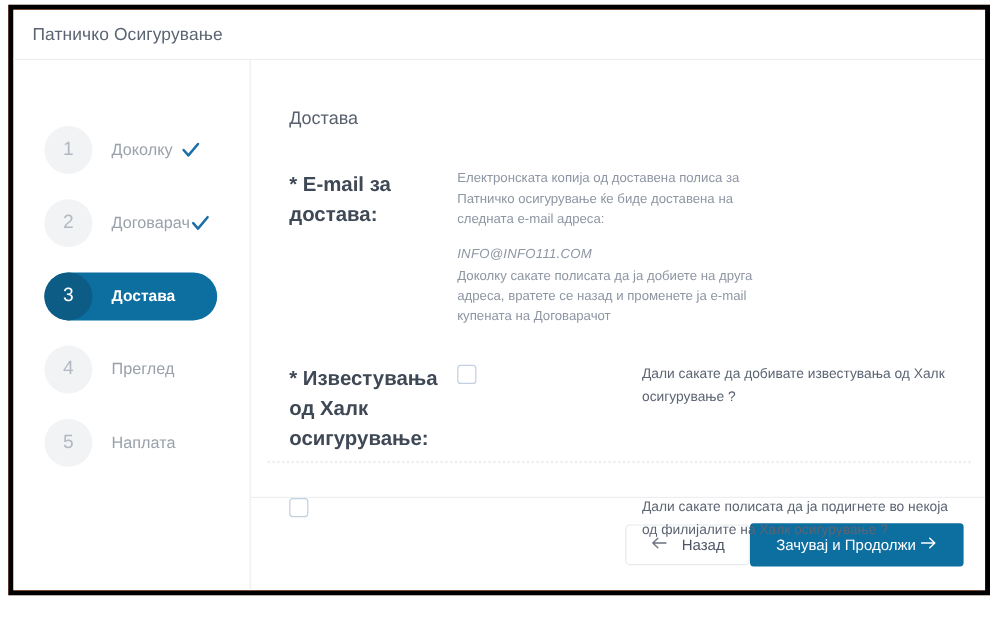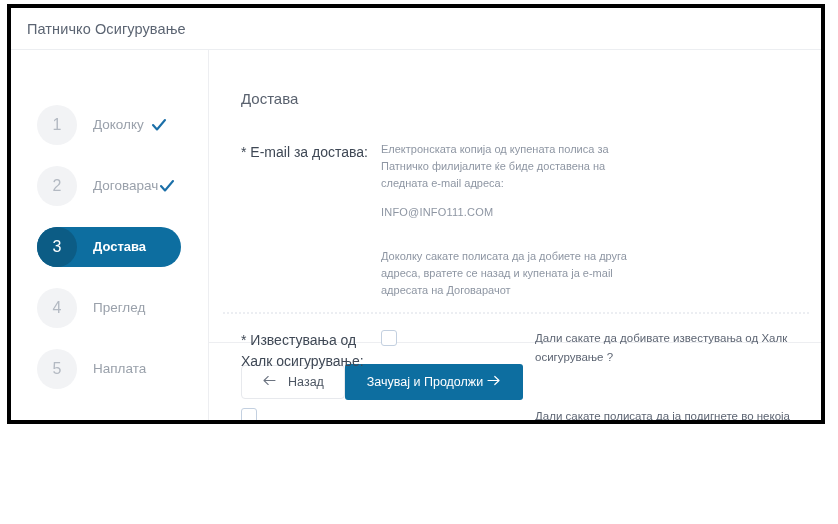--- a/index.html
+++ b/index.html
@@ -8,21 +8,21 @@
     width: 838px; height: 524px;
     background: #ffffff;
     font-family: "Liberation Sans", sans-serif;
     overflow: hidden;
   }
 
   
   .frame {
     position: absolute;
     left: 7px; top: 4px;
-    width: 818px; height: 420px;
+    width: 818px; height: 492px;
     border: 4px solid #000000;
     background: #c2410c;
     overflow: hidden;
   }
   .frame-inner {
     position: absolute;
     inset: 0;
     background: #ffffff;
     display: flex;
     flex-direction: column;
@@ -135,41 +135,42 @@
     font-weight: normal;
   }
 
   .field-row {
     display: flex;
     align-items: flex-start;
     margin-bottom: 30px;
   }
   .field-label {
     flex: 0 0 140px;
-    font-size: 14px;
+    font-size: 17px;
     color: #3f4855;
-    font-weight: normal;
+    font-weight: bold;
     line-height: 1.45;
     padding-top: 1px;
   }
   .field-body {
     flex: 1 1 auto;
     min-width: 0;
   }
   .help-text {
     font-size: 11px;
     color: #8e96a3;
     line-height: 1.55;
     margin: 0 0 12px 0;
     max-width: 268px;
   }
   .help-text.email {
     color: #8e96a3;
     letter-spacing: .2px;
-    margin-bottom: 27px;
+    margin-bottom: 1px;
+    font-style: italic;
   }
   .help-text:last-child { margin-bottom: 0; }
 
   
   .check-row {
     display: flex;
     align-items: flex-start;
     justify-content: space-between;
   }
   .checkbox {
@@ -194,21 +195,21 @@
     bottom: 28px;
     border-top: 2px dotted #eceef2;
   }
 
   
   .footer {
     flex: 0 0 78px;
     border-top: 1px solid #edeef1;
     display: flex;
     align-items: center;
-    justify-content: flex-start;
+    justify-content: flex-end;
     padding: 0 18px 0 32px;
   }
   .btn-back {
     min-width: 104px;
     height: 34px;
     border: 1px solid #e7e9ed;
     border-radius: 4px;
     background: #ffffff;
     color: #4d5663;
     font-size: 12.5px;
@@ -296,23 +297,23 @@
     </div>
 
     <div class="content">
       <div class="content-scroll">
 
         <h2 class="section-title">Достава</h2>
 
         <div class="field-row">
           <div class="field-label">* E-mail за достава:</div>
           <div class="field-body">
-            <p class="help-text">Електронската копија од купената полиса за Патничко филијалите ќе биде доставена на следната e-mail адреса:</p>
+            <p class="help-text">Електронската копија од доставена полиса за Патничко осигурување ќе биде доставена на следната e-mail адреса:</p>
             <p class="help-text email">INFO@INFO111.COM</p>
-            <p class="help-text">Доколку сакате полисата да ја добиете на друга адреса, вратете се назад и купената ја e-mail адресата на Договарачот</p>
+            <p class="help-text">Доколку сакате полисата да ја добиете на друга адреса, вратете се назад и променете ја e-mail купената на Договарачот</p>
           </div>
         </div>
 
         <div class="field-row" style="margin-bottom:36px;">
           <div class="field-label">* Известувања од Халк осигурување:</div>
           <div class="field-body">
             <div class="check-row">
               <div class="checkbox"></div>
               <div class="check-text">Дали сакате да добивате известувања од Халк осигурување ?</div>
             </div>

